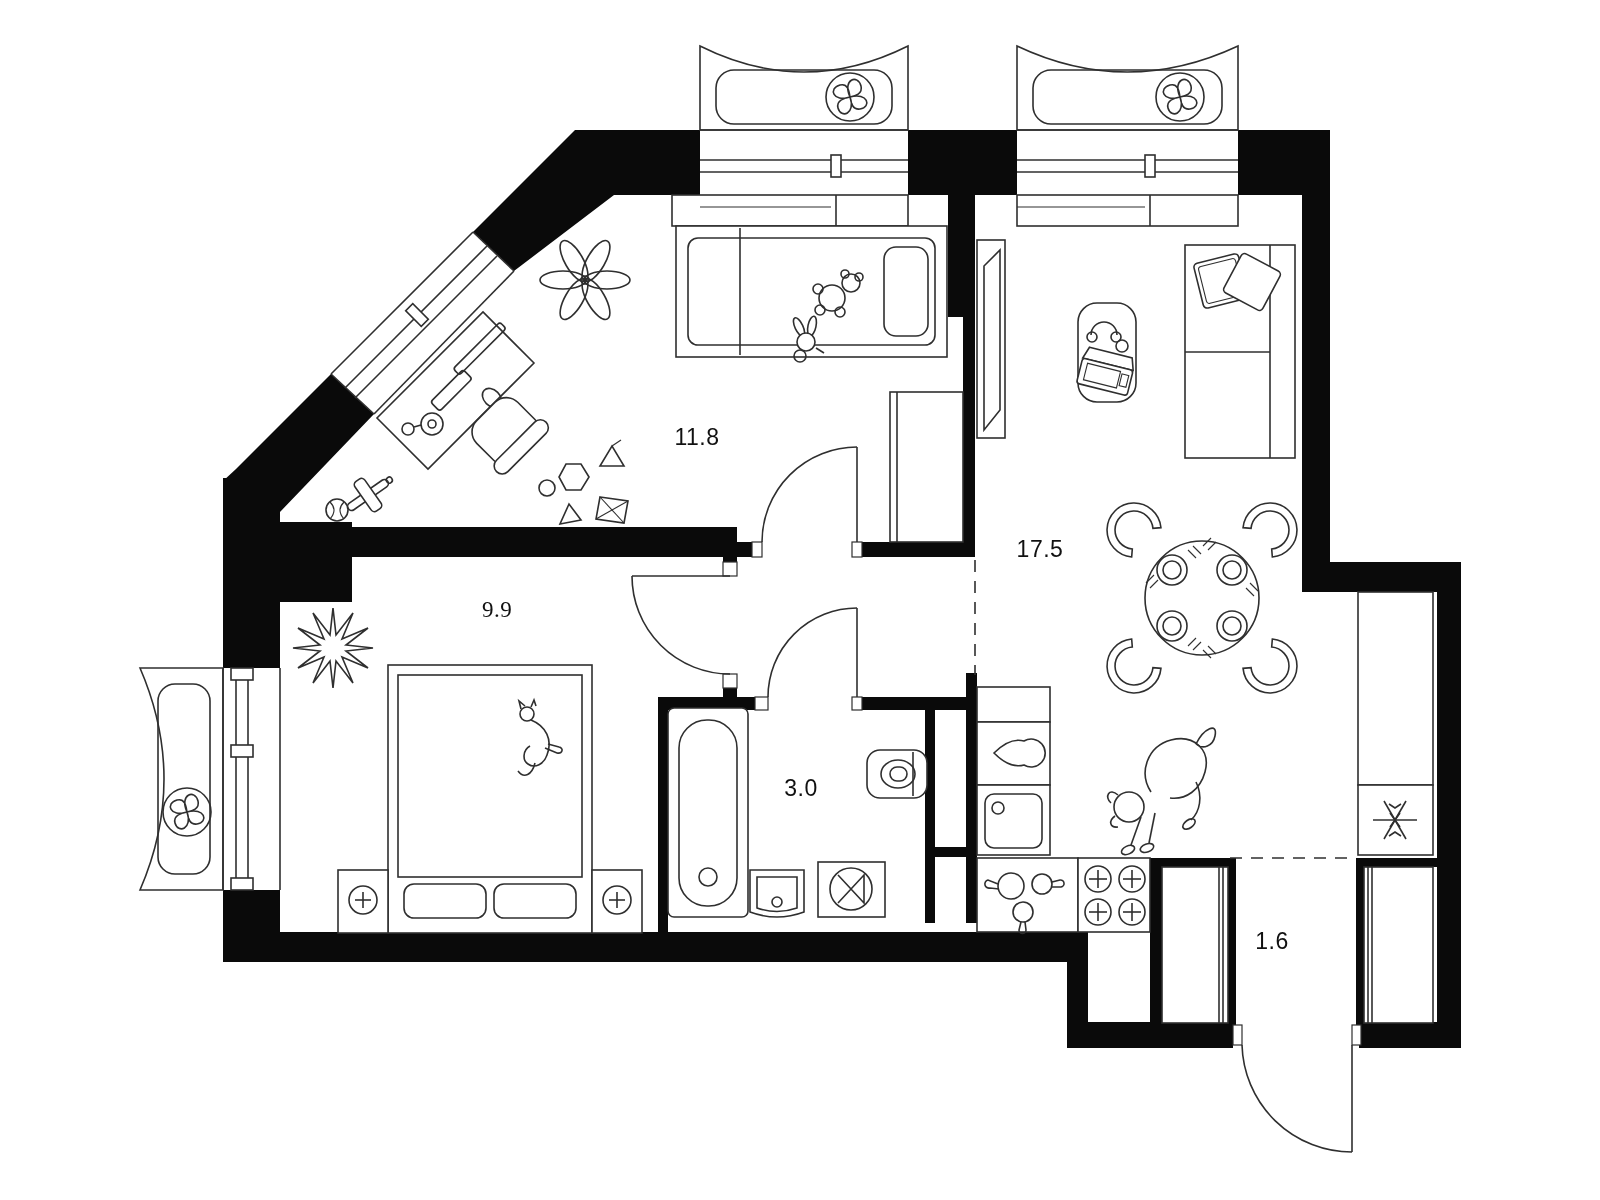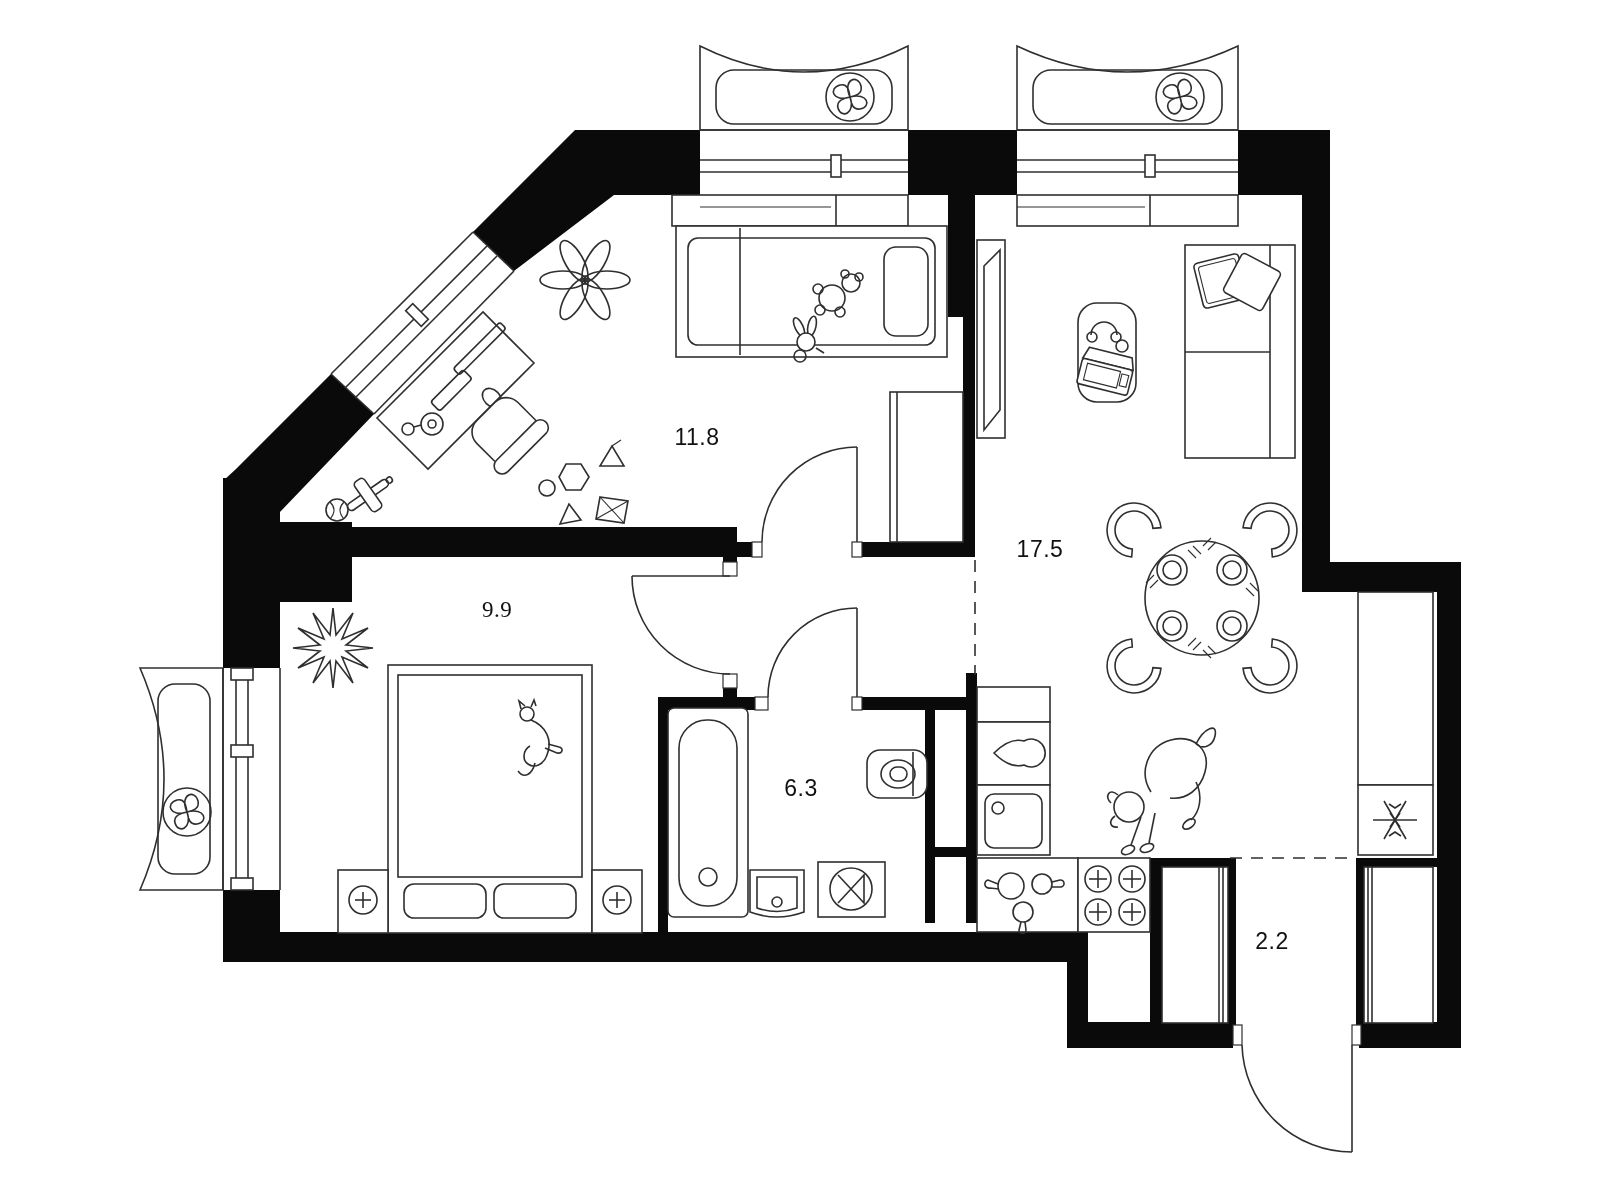--- a/index.html
+++ b/index.html
@@ -449,15 +449,15 @@
       <rect class="lnw" x="1364" y="867" width="69" height="156"></rect>
       <line class="ln" x1="1368" y1="867" x2="1368" y2="1023"></line>
       <line class="ln" x1="1372" y1="867" x2="1372" y2="1023"></line>
     </g>
   </g>
 </svg>
 
   <div class="room-label" style="left: 697px; top: 437px;">11.8</div>
   <div class="room-label" style="left: 497px; top: 610px; font-family: Liberation Serif, serif;">9.9</div>
   <div class="room-label" style="left: 1040px; top: 517px; margin-top: 32px;">17.5</div>
-  <div class="room-label" style="left: 801px; top: 788px;">6.3</div>
-  <div class="room-label" style="left: 1272px; top: 941px;">2.2</div>
+  <div class="room-label" style="left: 801px; top: 788px;">3.0</div>
+  <div class="room-label" style="left: 1272px; top: 941px;">1.6</div>
 </div>
 
 </body></html>

